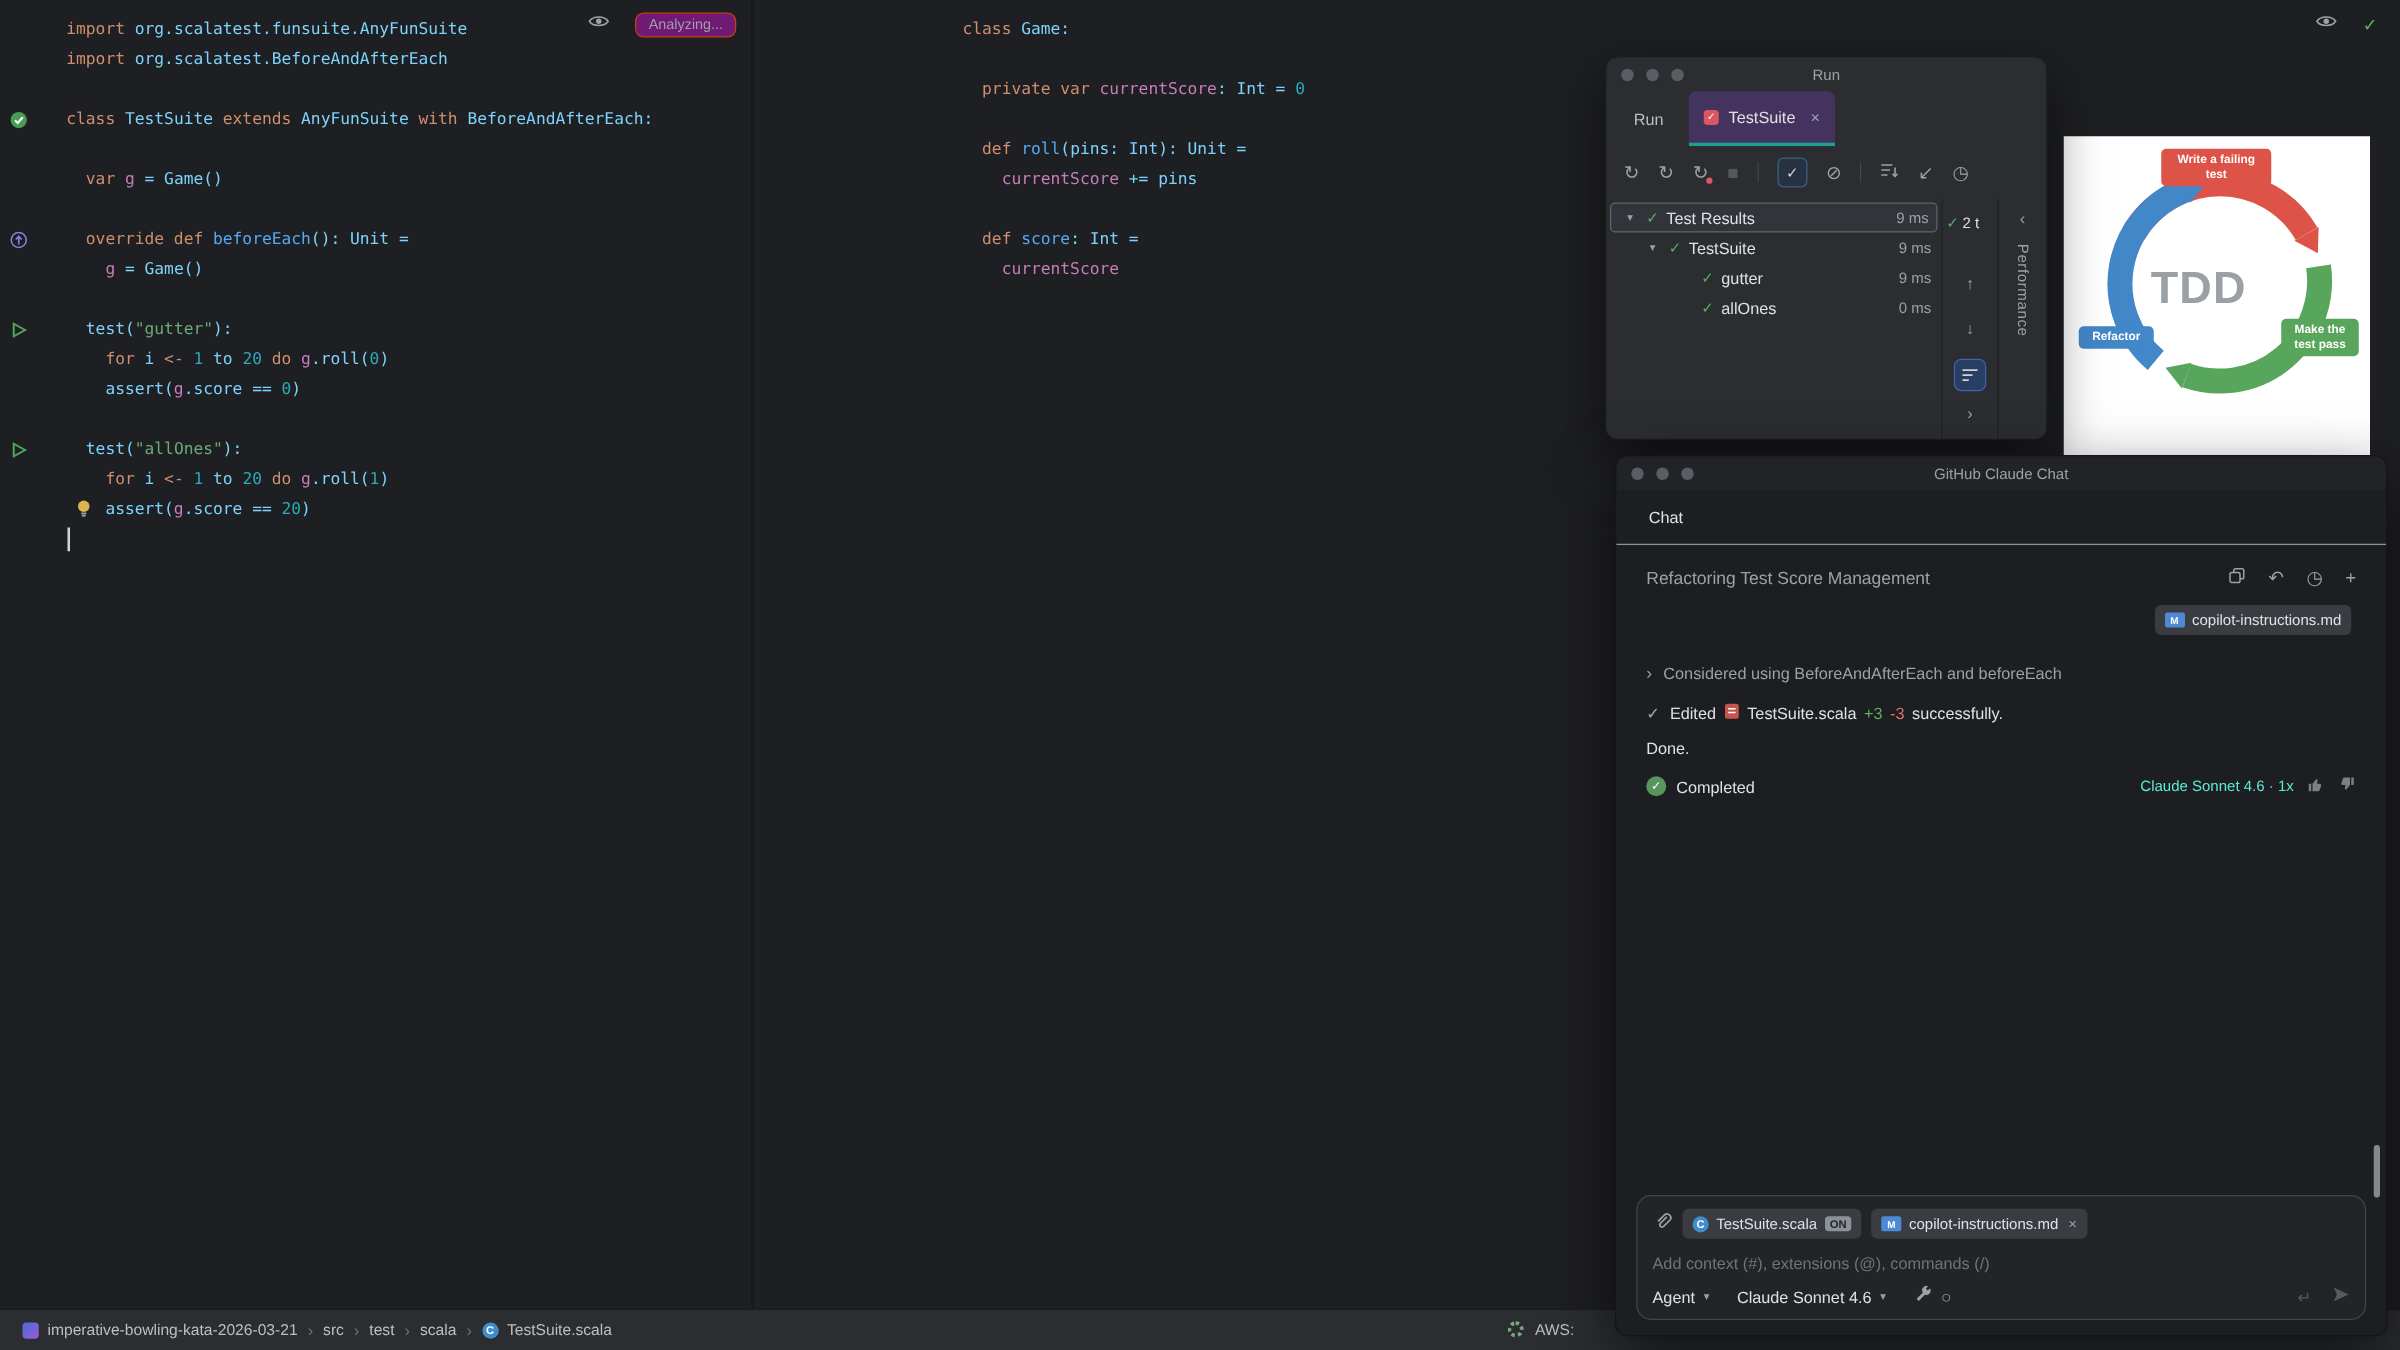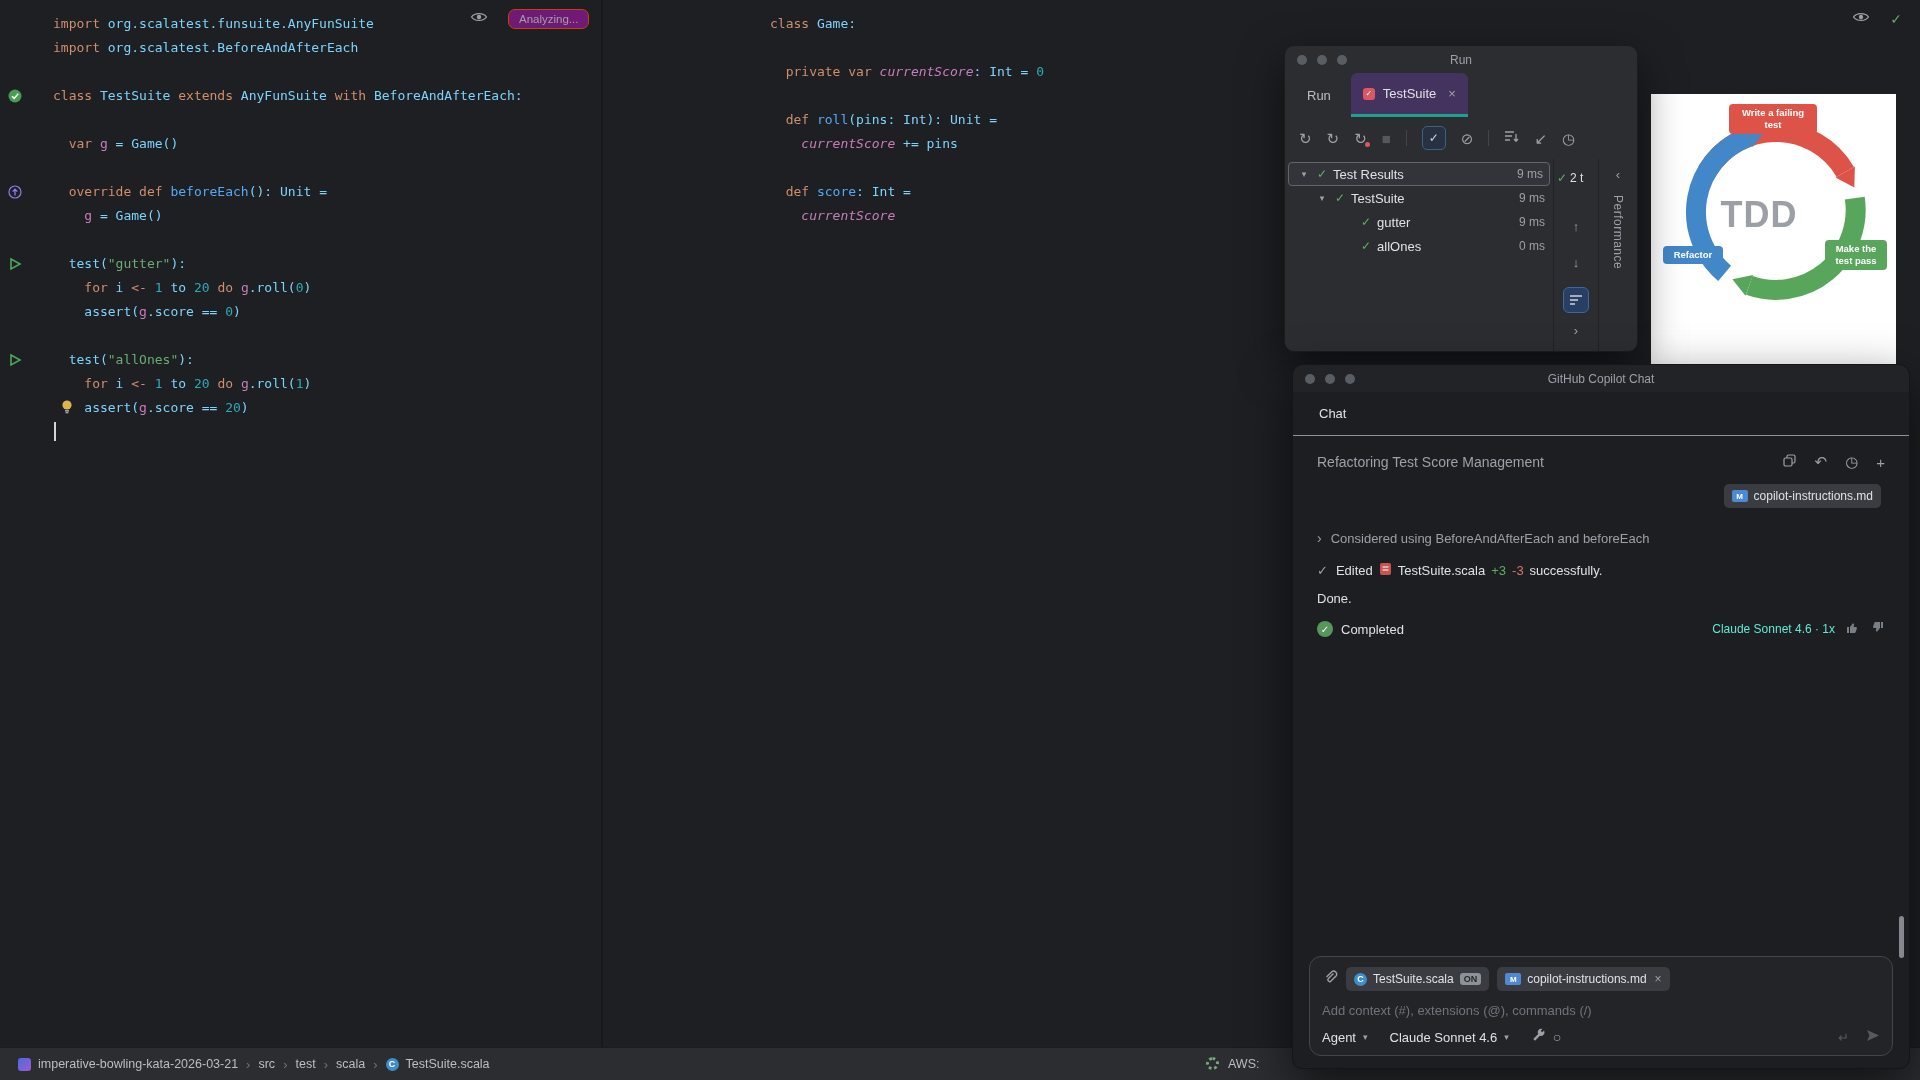--- a/index.html
+++ b/index.html
@@ -10,21 +10,21 @@
 
 .editor{position:absolute;top:0;background:#1e1f22}
 #left-ed{left:0;width:601px;height:1047px}
 #right-ed{left:603px;width:1317px;height:1047px}
 .vsplit{position:absolute;left:601px;top:0;width:2px;height:1047px;background:#17181a}
 .code{position:absolute;font:13px/24px "DejaVu Sans Mono",monospace;color:#bcbec4;white-space:pre}
 #left-code{left:53px;top:12px}
 #right-code{left:167px;top:12px}
 .code-line{height:24px}
 .tok-kw{color:#cf8e6d}.tok-str{color:#6aab73}.tok-num{color:#2aacb8}
-.tok-fn{color:#56a8f5}.tok-field{color:#c77dbb}.tok-fieldi{color:#c77dbb;font-style:italic}
+.tok-fn{color:#56a8f5}.tok-field{color:#c77dbb}.tok-fieldi{color:#c77dbb;}
 .tok-id{color:#7dd3fc}
 .gut{position:absolute}
 .caret{position:absolute;left:54px;top:422px;width:2px;height:19px;background:#d2d4da}
 .inspect{position:absolute;display:flex;align-items:center;gap:20px;z-index:1}
 #left-inspect{left:470px;top:9px}
 #right-inspect{right:18px;top:9px}
 .analyzing{border:1px solid #c2410c;border-radius:7px;padding:3px 10px;font-size:11.5px;color:#9da0a8;background:#701a75}
 .green-check{color:#5fad65;font-size:14px}
 
 
@@ -77,21 +77,21 @@
 .passed-summary .tick{color:#5fad65}
 .navi{position:absolute;left:50%;transform:translateX(-50%);color:#9da0a8;font-size:13px}
 .filter-box{position:absolute;top:128px;left:9px;width:26px;height:26px;border:1px solid #3f65a8;
   background:#283e63;border-radius:6px;display:flex;align-items:center;justify-content:center}
 .perf-strip{width:39px;border-left:1px solid #212225;position:relative}
 .perf-strip .collapse{position:absolute;top:8px;left:50%;transform:translateX(-50%);color:#9da0a8;font-size:13px}
 .perf-label{position:absolute;top:36px;left:50%;transform:translateX(-50%);writing-mode:vertical-rl;
   font-size:12px;color:#9da0a8;letter-spacing:.5px}
 
 
-.tdd{position:absolute;left:1651px;top:94px;width:245px;height:291px;background:#fff;z-index:2}
+.tdd{position:absolute;left:1651px;top:109px;width:245px;height:291px;background:#fff;z-index:2}
 .tdd-label{position:absolute;color:#fff;font-size:9.5px;font-weight:700;text-align:center;
   border-radius:4px;padding:3px 4px;line-height:1.25}
 .tdd-center{position:absolute;left:0;top:100px;width:216px;text-align:center;font-size:36px;
   font-weight:700;color:#9aa0a6;letter-spacing:1px}
 
 
 .chat-win{position:absolute;left:1292px;top:364px;width:618px;height:705px;background:#1d1e21;
   border:1px solid #141517;border-radius:10px;box-shadow:0 18px 50px rgba(0,0,0,.6);z-index:4;overflow:hidden}
 .chat-title{background:#222327;border-radius:10px 10px 0 0}
 .chat-tabs{height:44px;display:flex;align-items:center;padding:0 26px;border-bottom:1px solid #8f9298;
@@ -305,21 +305,21 @@
     </div>
   </div>
 
   <div class="chat-win">
     <div class="float-title chat-title">
       <div class="dots">
         <span class="dot"></span>
         <span class="dot"></span>
         <span class="dot"></span>
       </div>
-      <span>GitHub Copilot Chat</span>
+      <span>GitHub Claude Chat</span>
     </div>
     <div class="chat-tabs">
       <span>Chat</span>
     </div>
     <div class="chat-body">
       <div class="chat-header">
         <span class="ctitle">Refactoring Test Score Management</span>
         <span class="chead-icons">
           <span>
             <svg width="15" height="15">

